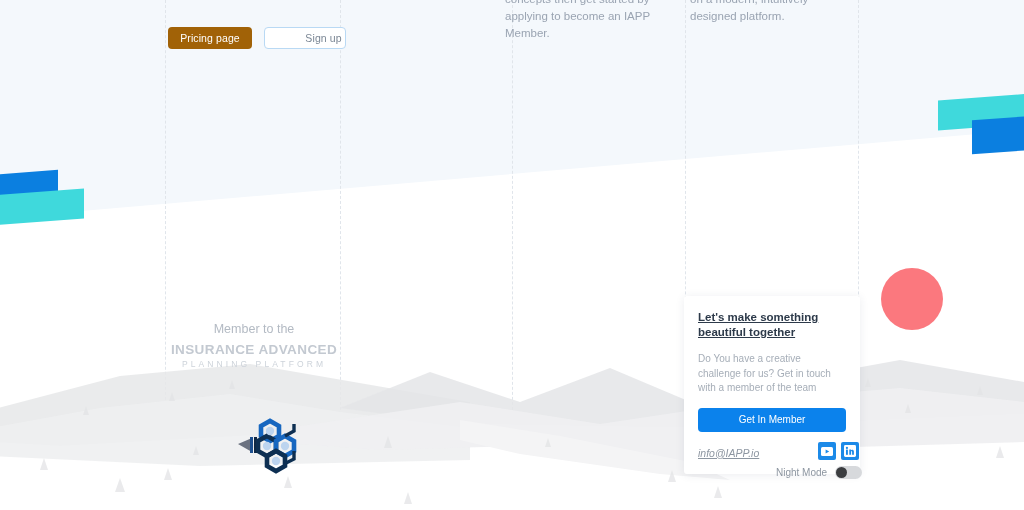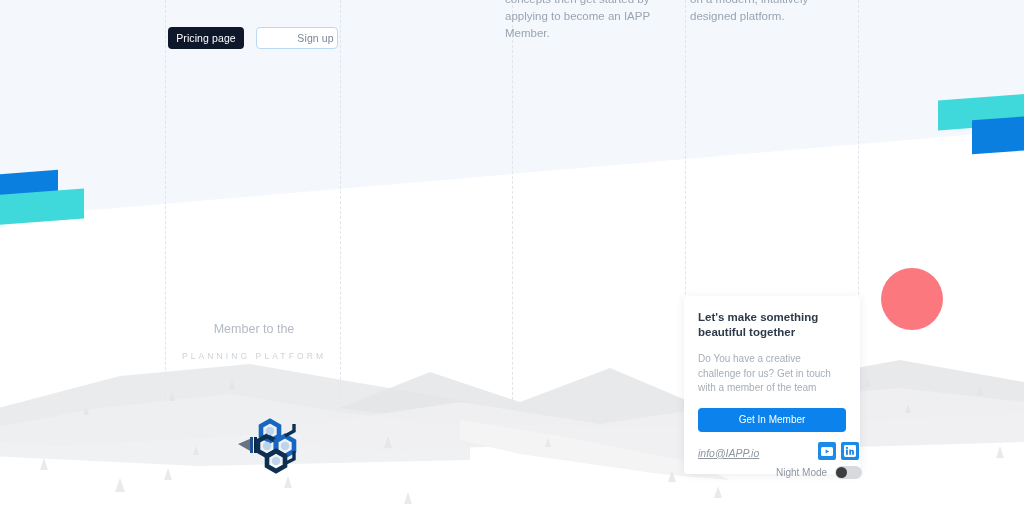--- a/index.html
+++ b/index.html
@@ -120,22 +120,22 @@
     font-family: "Liberation Sans", sans-serif;
     font-size: 10.5px;
     border-radius: 4px;
     height: 22px;
     display: flex;
     align-items: center;
     justify-content: center;
     letter-spacing: .1px;
   }
   .btn-primary {
-    width: 76px;
-    background: #0f172a;
+    width: 84px;
+    background: #a16207;
     color: #ffffff;
   }
   .btn-outline {
     width: 82px;
     background: #ffffff;
     color: #7a8694;
     border: 1px solid #b9d9f4;
     padding-left: 37px;
   }
 
@@ -156,21 +156,21 @@
     font-size: 13.5px;
     font-weight: bold;
     color: #c3c9d1;
     letter-spacing: .4px;
     white-space: nowrap;
   }
   .welcome-title2 {
     font-size: 8.5px;
     color: #cdd3da;
     letter-spacing: 3.1px;
-    margin-top: 15px;
+    margin-top: 2px;
   }
 
   
   .logo {
     position: absolute;
     left: 228px; top: 414px;
     z-index: 7;
   }
 
   
@@ -183,20 +183,21 @@
     padding: 14px 14px 13px 14px;
     box-shadow: 0 1px 10px rgba(40,60,90,.09);
     z-index: 8;
   }
   .card-title {
     font-size: 11.5px;
     font-weight: bold;
     color: #2d3a4a;
     line-height: 15px;
     margin-bottom: 12px;
+    text-decoration: underline;
   }
   .card-body {
     font-size: 10px;
     line-height: 14.5px;
     color: #a6aeb8;
     margin-bottom: 12px;
   }
   .card-btn {
     display: block;
     width: 100%;
@@ -320,20 +321,21 @@
   <div class="top-text col-mid">concepts then get started by applying to become an IAPP Member.</div>
   <div class="top-text col-right">on a modern, intuitively designed platform.</div>
 
   <div class="btn-row">
     <button class="btn btn-primary">Pricing page</button>
     <button class="btn btn-outline">Sign up</button>
   </div>
 
   <div class="welcome">
     <div class="welcome-sub">Member to the</div>
+    <div class="welcome-title">INSURANCE ADVANCED</div>
     <div class="welcome-title2">PLANNING PLATFORM</div>
   </div>
 
   <svg class="logo" width="72" height="64" viewBox="0 0 72 64">
     <polygon points="10,30 24,24 24,38" fill="#6b7280"></polygon>
     <rect x="22" y="23" width="3" height="16" fill="#1c4f8f"></rect>
     <rect x="26" y="23" width="3" height="16" fill="#0f2744"></rect>
     <g fill="none" stroke="#1767c0" stroke-width="4.6">
       <polygon points="33,12 42,7 51,12 51,22 42,27 33,22"></polygon>
     </g>

